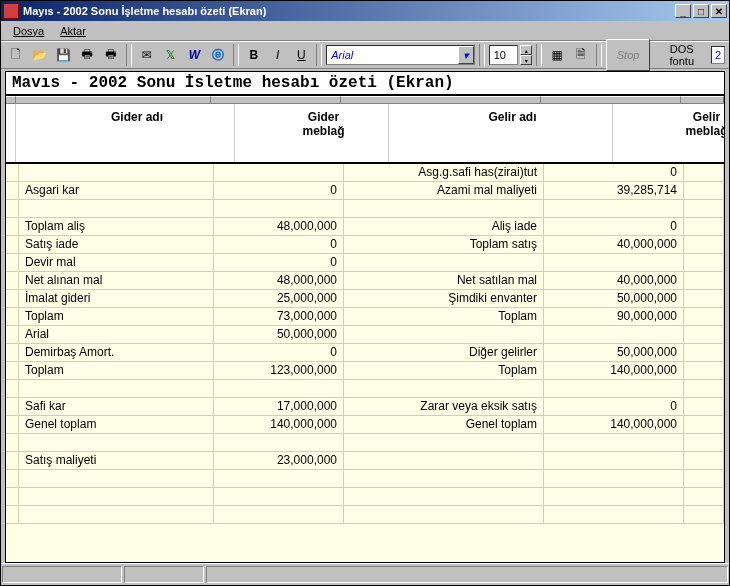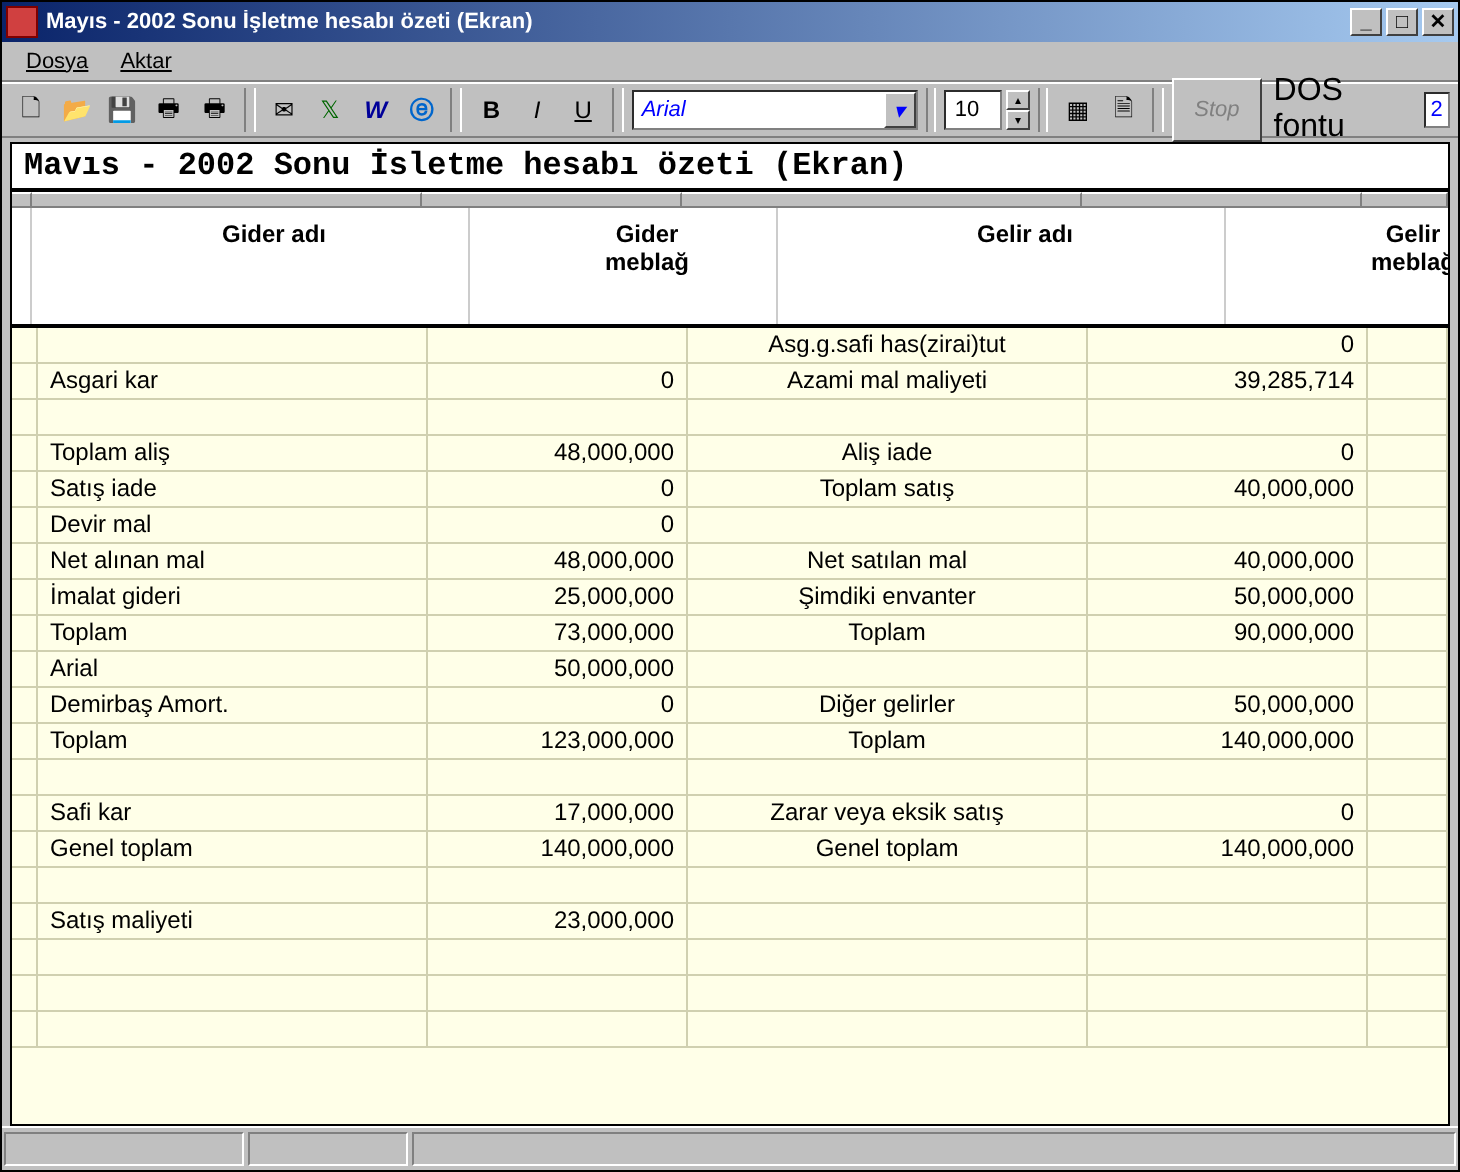--- a/index.html
+++ b/index.html
@@ -45,35 +45,35 @@
   .font-select {
     height: 20px; width: 150px; background:#fff; border:1px inset #808080;
     display:flex; align-items:center; padding:0 4px; color:#00f; font-style:italic;
     position:relative; cursor:pointer;
   }
   .font-select .dd { position:absolute; right:0; top:0; width:16px; height:18px; background:#c0c0c0; border:1px solid #fff; border-right-color:#404040; border-bottom-color:#404040; display:flex; align-items:center; justify-content:center;}
   .size-box { height:20px; width:30px; background:#fff; border:1px inset #808080; display:flex; align-items:center; padding:0 4px;}
   .spinner { width:12px; height:20px; display:flex; flex-direction:column;}
   .spinner div { flex:1; background:#c0c0c0; border:1px solid #fff; border-right-color:#404040; border-bottom-color:#404040; font-size:6px; display:flex; align-items:center; justify-content:center; cursor:pointer;}
   .stop-btn { height:32px; padding:0 10px; background:#c0c0c0; border:1px solid #fff; border-right-color:#404040; border-bottom-color:#404040; color:#808080; font-style:italic; cursor:pointer; display:flex; align-items:center;}
-  .dos-label { font-size:16px; margin-left:4px;}
+  .dos-label { font-size:11px; margin-left:4px;text-align:center;}
   .dos-box { width:14px; height:18px; background:#fff; border:1px inset #808080; color:#00f; display:flex; align-items:center; justify-content:center; margin-left:2px;}
   .doc-area { flex:1; margin:2px 4px 0 4px; background:#fff; border:1px solid #000; overflow:hidden; display:flex; flex-direction:column;}
   .doc-title { font-family: "Courier New", monospace; font-weight:bold; font-size:16px; padding:2px 6px; background:#fff; border-bottom:2px solid #000;}
   .header-strip { height:8px; background:#c0c0c0; display:flex;}
   .header-strip div { border-right:1px solid #808080; border-bottom:1px solid #808080; border-top:1px solid #fff;}
   .col-headers { background:#fff; display:flex; border-bottom:2px solid #000;gap:24px; }
   .col-headers .ch { padding: 6px 4px 24px 4px; font-weight:bold; text-align:center; font-size:12px; border-right:1px solid #ccc;}
   .grid { flex:1; overflow-y:auto; background:#ffffe8;}
   .row { display:flex; height:18px; border-bottom:1px solid #d0d0b0;}
   .cell { border-right:1px solid #d0d0b0; padding:1px 6px; font-size:12px; white-space:nowrap; overflow:hidden;}
   .c0 { width:10px; flex:0 0 10px;}
   .c1 { width:195px; flex:0 0 195px; text-align:left;}
   .c2 { width:130px; flex:0 0 130px; text-align:right;}
-  .c3 { width:200px; flex:0 0 200px; text-align:center;}
+  .c3 { width:200px; flex:0 0 200px; text-align:right;}
   .c4 { width:140px; flex:0 0 140px; text-align:right;}
   .c5 { flex:1;}
   .statusbar { height:22px; background:#c0c0c0; border-top:1px solid #fff; display:flex;}
   .statusbar div { border:1px solid #808080; border-top-color:#808080; border-left-color:#808080; border-right-color:#fff; border-bottom-color:#fff; margin:2px 1px;}
   .statusbar .s1{width:120px;} .statusbar .s2{width:80px;} .statusbar .s3{flex:1;}
 </style>
 </head>
 <body>
 
 <div class="window">

